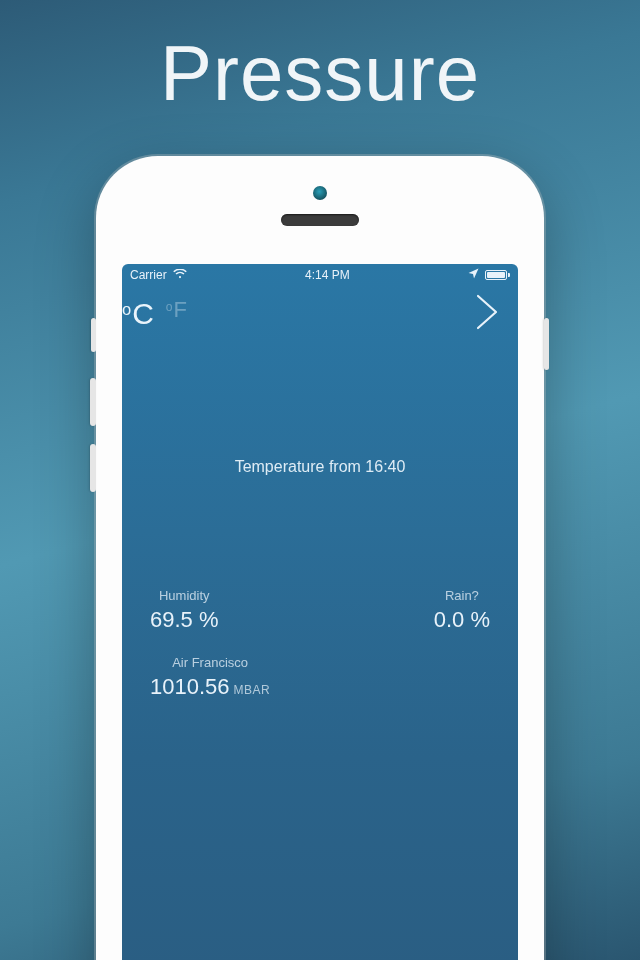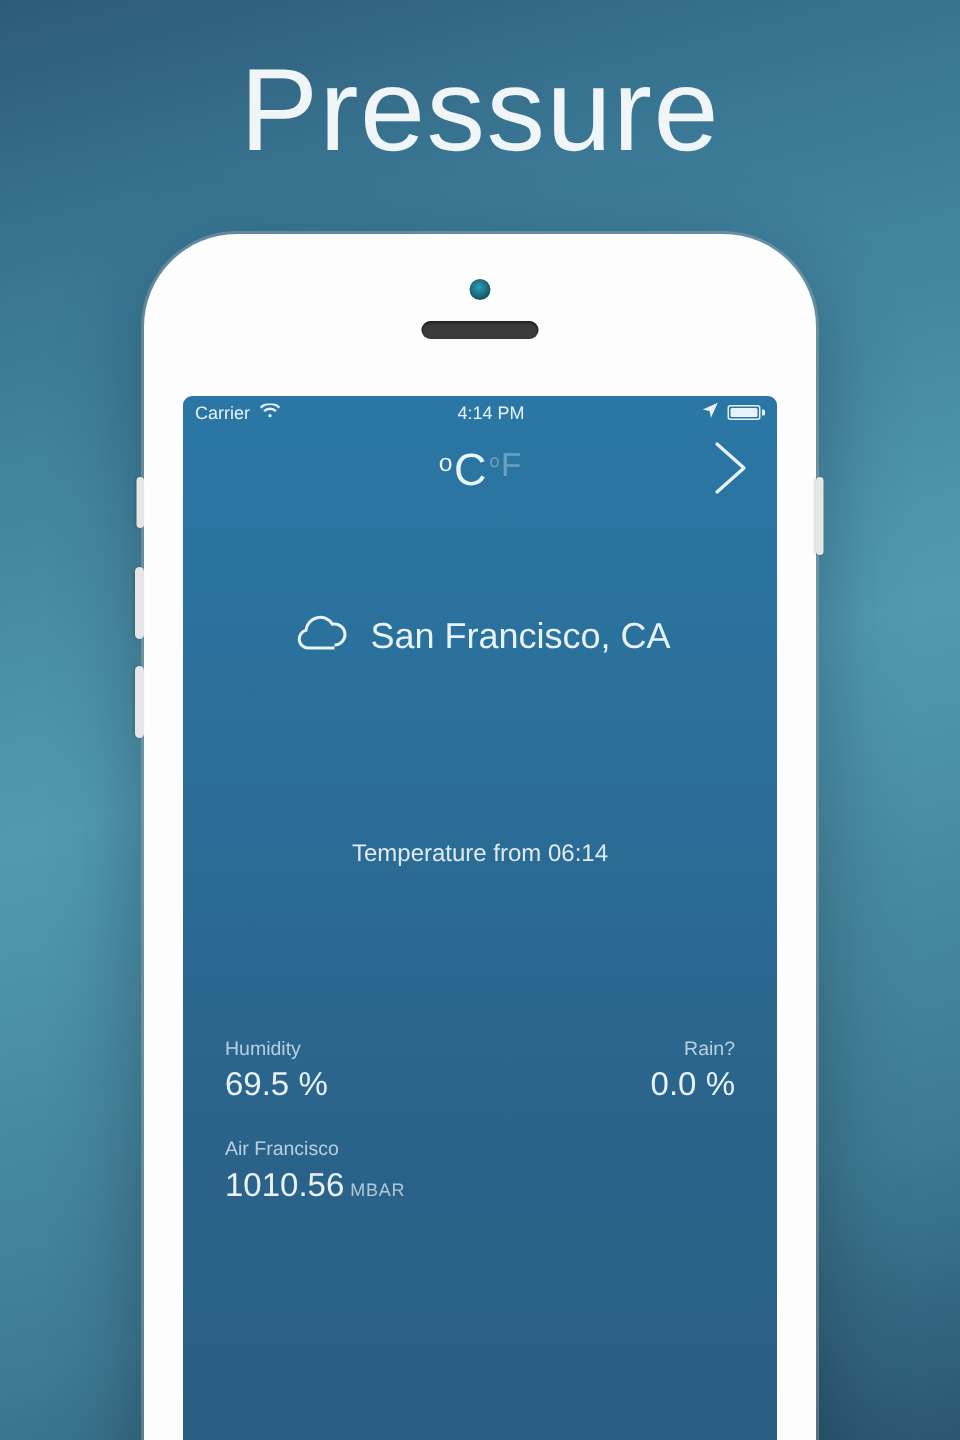--- a/index.html
+++ b/index.html
@@ -52,40 +52,40 @@
 }
 .status-bar { display: flex; align-items: center; justify-content: space-between; height: 22px; padding: 0 8px; font-size: 12px; font-weight: 400; }
 .sb-left, .sb-right { display: flex; align-items: center; gap: 6px; }
 .wifi-icon { display: inline-block; }
 .loc-icon { display: inline-block; }
 .battery { display: inline-flex; align-items: center; }
 .battery-body { width: 22px; height: 10px; border: 1px solid #e8f2fa; border-radius: 2px; position: relative; }
 .battery-fill { position: absolute; top: 1px; left: 1px; bottom: 1px; right: 1px; background: #e8f2fa; border-radius: 1px; }
 .battery-tip { width: 2px; height: 4px; background: #e8f2fa; margin-left: 1px; border-radius: 0 1px 1px 0; }
 
-.unit-row { display: flex; align-items: center; justify-content: center; position: relative; height: 48px; margin-top: 4px; }
+.unit-row { display: flex; align-items: center; position: relative; height: 48px; margin-top: 4px; }
 .unit-active { font-size: 30px; font-weight: 200; color: #eaf4fb; }
-.unit-inactive { font-size: 22px; font-weight: 200; color: rgba(230,240,250,0.35); margin-left: 2px; position: relative; top: -4px; }
+.unit-inactive { font-size: 22px; font-weight: 200; color: rgba(230,240,250,0.35); margin-left: 12px; position: relative; top: -4px; }
 .deg-sup { font-size: 0.55em; vertical-align: super; position: relative; top: 2px; margin-right: 1px; }
 .next-btn { position: absolute; right: 16px; top: 2px; }
 
 .location-row { display: flex; align-items: center; justify-content: center; gap: 14px; margin-top: 70px; }
 .location-text { font-size: 24px; font-weight: 300; }
 
 .temp-block { text-align: center; margin-top: 120px; position: relative; }
 .temp-wrap { display: inline-flex; align-items: flex-start; }
 .temp-num { font-size: 108px; font-weight: 100; line-height: 1; letter-spacing: 2px; }
 .temp-right { display: flex; flex-direction: column; align-items: center; margin-left: 8px; margin-top: 6px; }
 .temp-deg { width: 30px; height: 30px; border: 5px solid #e8f2fa; border-radius: 50%; }
 .temp-unit { font-size: 34px; font-weight: 200; margin-top: 12px; }
 .temp-sub { font-size: 16px; font-weight: 300; margin-top: 18px; color: rgba(232,242,250,0.95); }
 
 .stats { display: flex; justify-content: space-between; padding: 0 28px; margin-top: 112px; }
-.stat { display: flex; flex-direction: column; }
-.stat.right { text-align: right; align-items: flex-end; }
+.stat { display: flex; flex-direction: column; text-align: center; }
+.stat.right { text-align: right; align-items: center; }
 .stat-label { font-size: 13px; font-weight: 300; color: rgba(232,242,250,0.75); }
 .stat-value { font-size: 22px; font-weight: 300; margin-top: 4px; }
 .stat-unit { font-size: 12px; font-weight: 400; color: rgba(232,242,250,0.7); margin-left: 4px; letter-spacing: 0.5px; }
 .stat-unit.pre { margin-left: 0; margin-right: 4px; }
 .stats2 { margin-top: 22px; }
 </style>
 </head>
 <body>
 
 <div class="title">Pressure</div>
@@ -132,31 +132,23 @@
       <span class="unit-inactive"><span class="deg-sup">o</span><span>F</span></span>
       <span class="next-btn">
         <span>
           <svg width="30" height="40" viewBox="0 0 30 40">
               <path d="M6 4 L24 20 L6 36" stroke="#e8f2fa" stroke-width="2.2" fill="none" stroke-linecap="round" stroke-linejoin="round"></path>
             </svg>
         </span>
       </span>
     </div>
 
-    <div class="location-row">
-      <span>
-        <svg width="40" height="28" viewBox="0 0 40 28">
-            <path d="M30 22a7 7 0 10-1.4-13.86A9.5 9.5 0 0011 12.2 6 6 0 0012 24h18" fill="none" stroke="#e8f2fa" stroke-width="2"></path>
-          </svg>
-      </span>
-      <span class="location-text">San Francisco, CA</span>
-    </div>
 
     <div class="temp-block">
-      <div class="temp-sub">Temperature from 06:14</div>
+      <div class="temp-sub">Temperature from 16:40</div>
     </div>
 
     <div class="stats">
       <div class="stat">
         <span class="stat-label">Humidity</span>
         <span class="stat-value">69.5 %</span>
       </div>
       <div class="stat right">
         <span class="stat-label">Rain?</span>
         <span class="stat-value">0.0 %</span>

